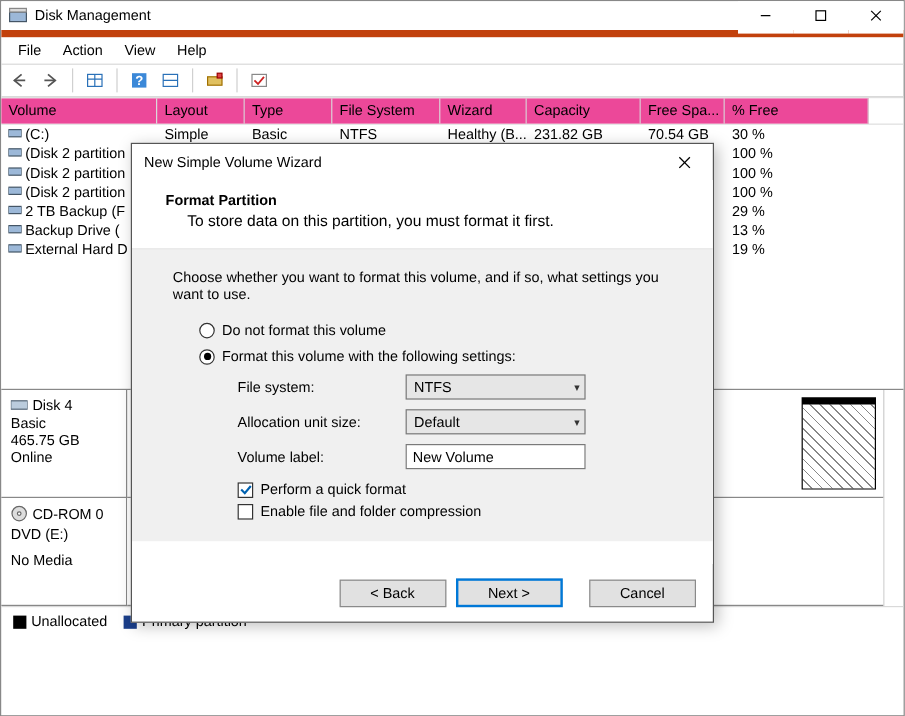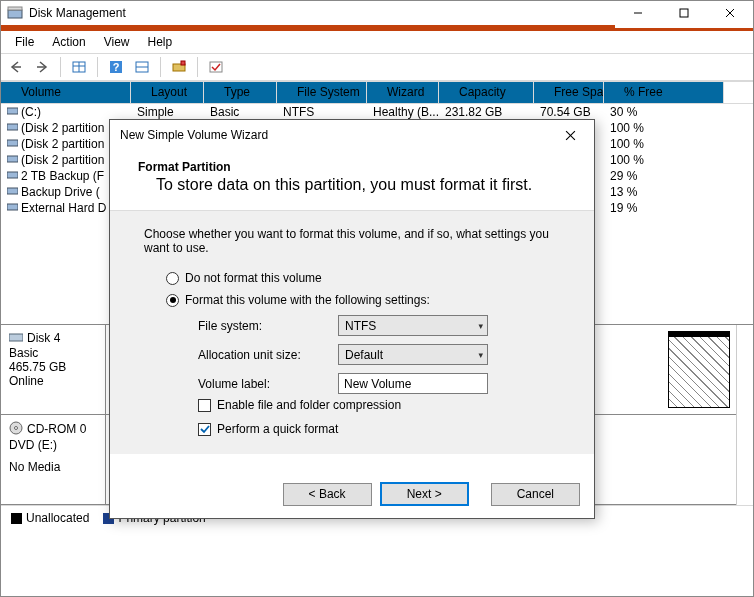--- a/index.html
+++ b/index.html
@@ -48,22 +48,22 @@
     border: 1px solid transparent;
   }
   .tb-sep { width: 1px; height: 20px; background: #d0d0d0; margin: 0 3px; }
   
   .vol-table { border-top: 1px solid #d9d9d9; }
   .vol-header {
     display: flex; background: #fff; border-bottom: 1px solid #d9d9d9;
     height: 22px;
   }
   .vol-header .cell {
-    padding: 3px 20px; border-right: 1px solid #d9d9d9; font-size: 12px;
-    background: #0369a1; white-space: nowrap; overflow: hidden;
+    padding: 3px 6px; border-right: 1px solid #d9d9d9; font-size: 12px;
+    background: #ec4899; white-space: nowrap; overflow: hidden;
   }
   .vol-rows { background: #fff; height: 220px; }
   .vol-row { display: flex; height: 16px; align-items: center; }
   .vol-row .rc { padding: 0 6px; white-space: nowrap; overflow: hidden; font-size: 12px; }
   .vol-icon { display:inline-block; width:12px; vertical-align:middle; margin-right:2px;}
   
   .c-vol { width: 130px; }
   .c-layout { width: 73px; }
   .c-type { width: 73px; }
   .c-fs { width: 90px; }
@@ -102,21 +102,21 @@
     background: #fff; border: 1px solid #555; box-shadow: 3px 3px 12px rgba(0,0,0,0.25);
     display:flex; flex-direction:column;
   }
   .dlg-title {
     height: 30px; display:flex; align-items:center; padding: 0 8px 0 10px; font-size:12px;
   }
   .dlg-title .t { flex:1; }
   .dlg-close { width:32px; height:26px; display:flex;align-items:center;justify-content:center;}
   .dlg-body { flex:1; padding: 6px 20px 0 20px; background:#fff;}
   .dlg-head { font-weight: bold; font-size:12px; margin: 4px 0 2px 8px;}
-  .dlg-sub { font-size:16px; margin: 0 0 16px 26px; }
+  .dlg-sub { font-size:13px; margin: 0 0 16px 26px; }
   .dlg-divider { border-top: 1px solid #ddd; margin: 14px -20px 0 -20px; }
   .dlg-content { background: #f0f0f0; padding: 14px 28px 14px 28px; margin: 0 -20px; flex:1;}
   .dlg-instr { margin: 2px 0 16px 6px; }
   .radio-row { display:flex; align-items:center; gap:6px; margin: 4px 0 8px 28px;}
   .radio { width:13px;height:13px;border:1px solid #333;border-radius:50%;display:inline-flex;align-items:center;justify-content:center;background:#fff;}
   .radio.checked::after{content:"";width:6px;height:6px;border-radius:50%;background:#000;}
   .form-grid { margin-left: 60px; display:grid; grid-template-columns: 140px 150px; row-gap:8px; align-items:center; }
   .sel {
     border:1px solid #7a7a7a; background:#e6e6e6; height:21px; display:flex;align-items:center;
     padding: 0 4px 0 6px; justify-content:space-between; font-size:12px;
@@ -365,32 +365,32 @@
         </div>
         <div>Allocation unit size:</div>
         <div class="sel">
           <span>Default</span>
           <span class="chev">▾</span>
         </div>
         <div>Volume label:</div>
         <input class="txt" value="New Volume" style="">
       </div>
 
-      <div class="cb-row" style="margin-top:4px">
-        <span class="cb"></span>
-        <span>Enable file and folder compression</span>
-      </div>
       <div class="cb-row">
         <span class="cb checked">
             <svg viewBox="0 0 11 11">
               <path d="M2 5 L5 8 L10 2" fill="none" stroke="#0062b1" stroke-width="1.8"></path>
             </svg>
           </span>
         <span>Perform a quick format</span>
       </div>
+      <div class="cb-row" style="margin-top:4px">
+        <span class="cb"></span>
+        <span>Enable file and folder compression</span>
+      </div>
     </div>
   </div>
   <div class="dlg-buttons">
     <div class="btn">&lt; Back</div>
     <div class="btn primary">Next &gt;</div>
     <div style="width:6px"></div>
     <div class="btn">Cancel</div>
   </div>
 </div>
 

